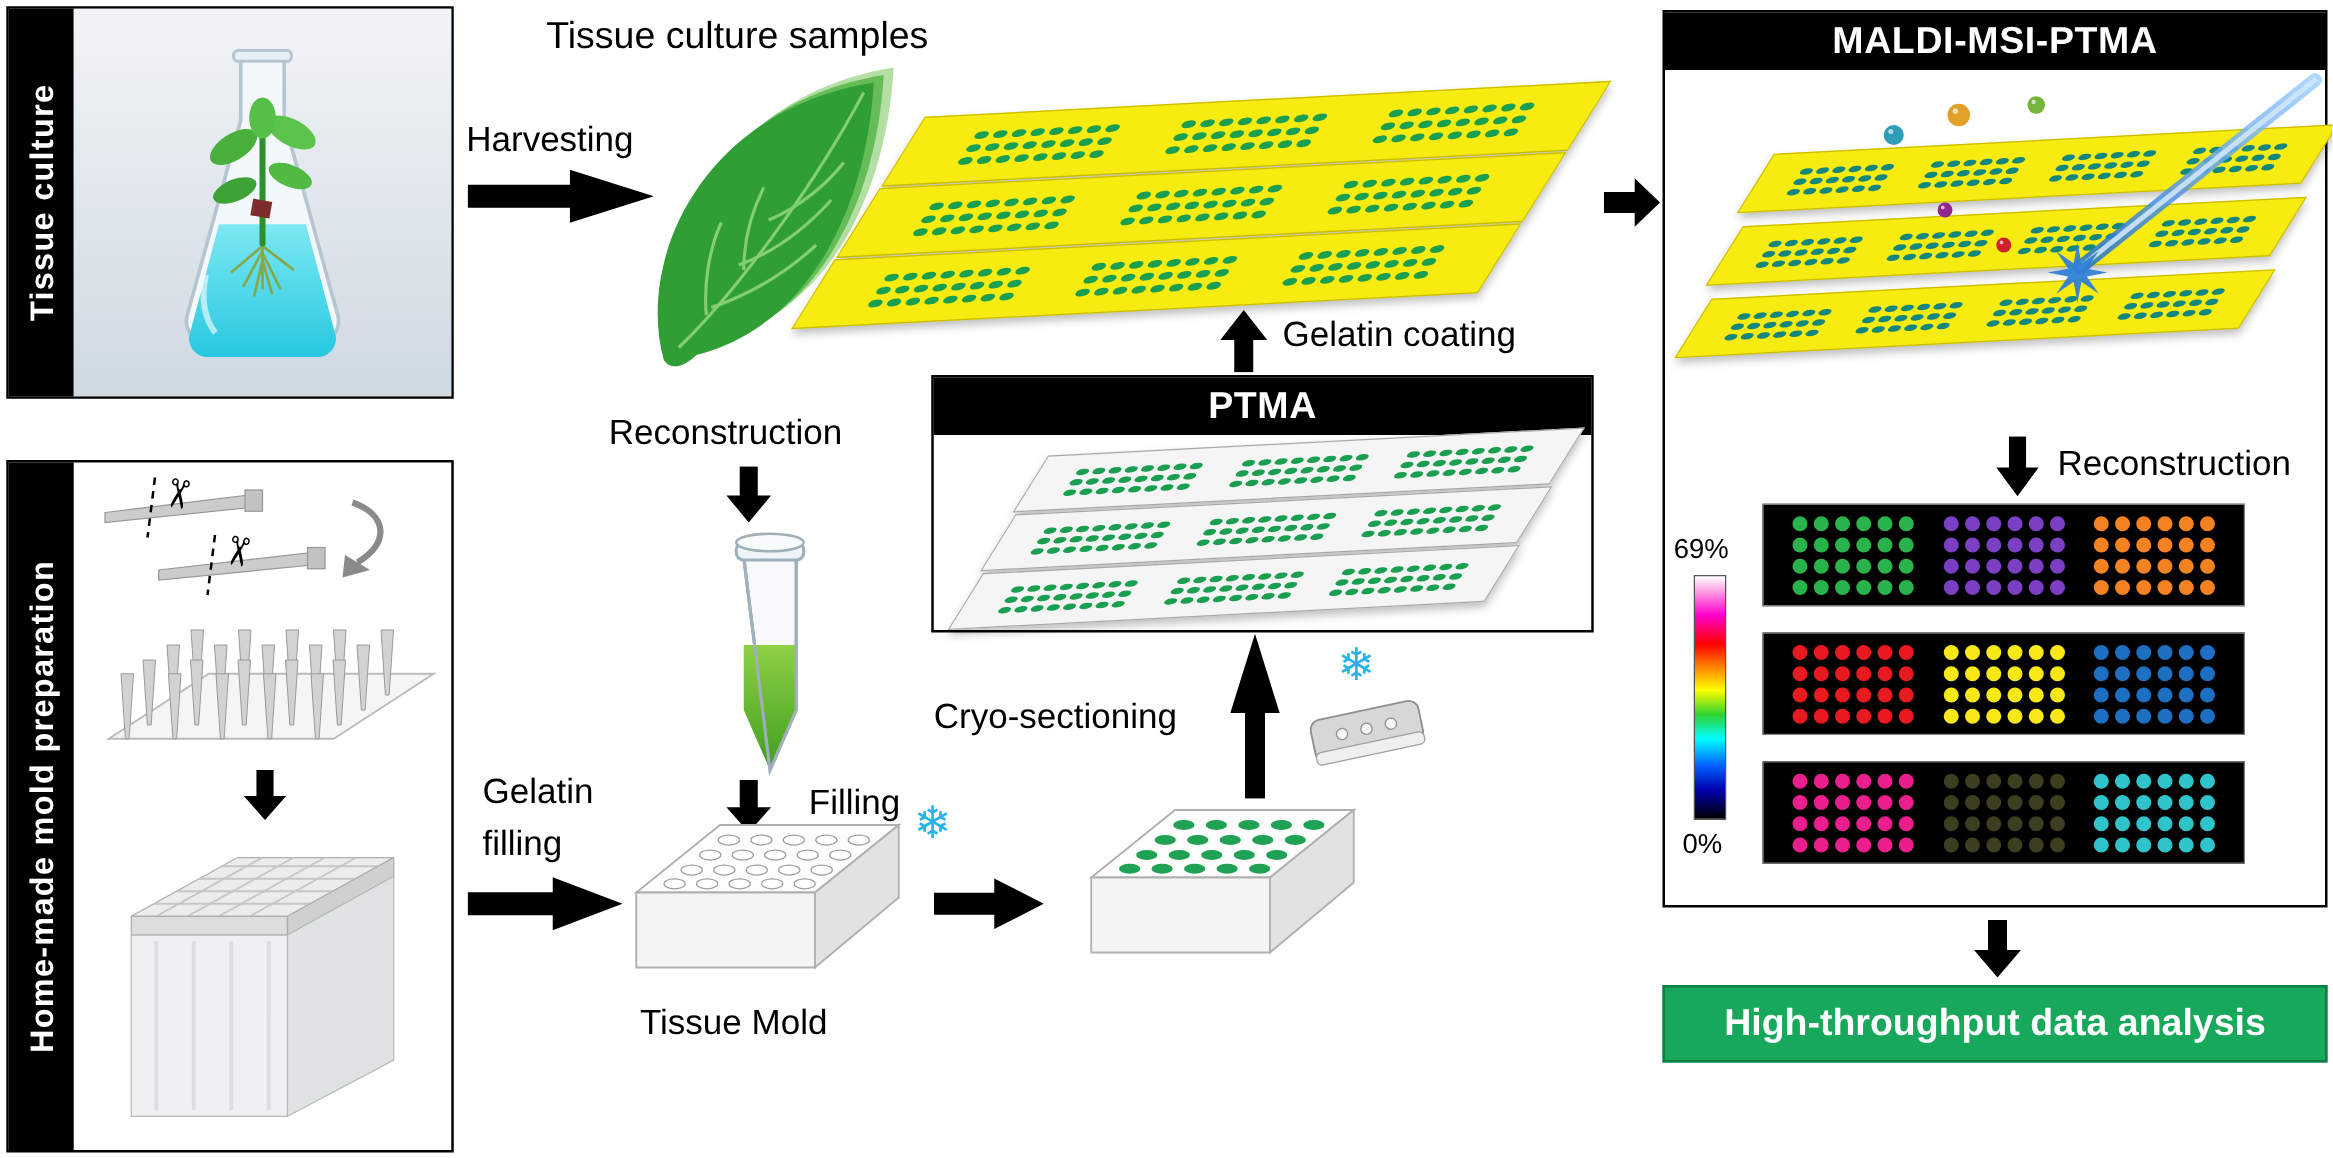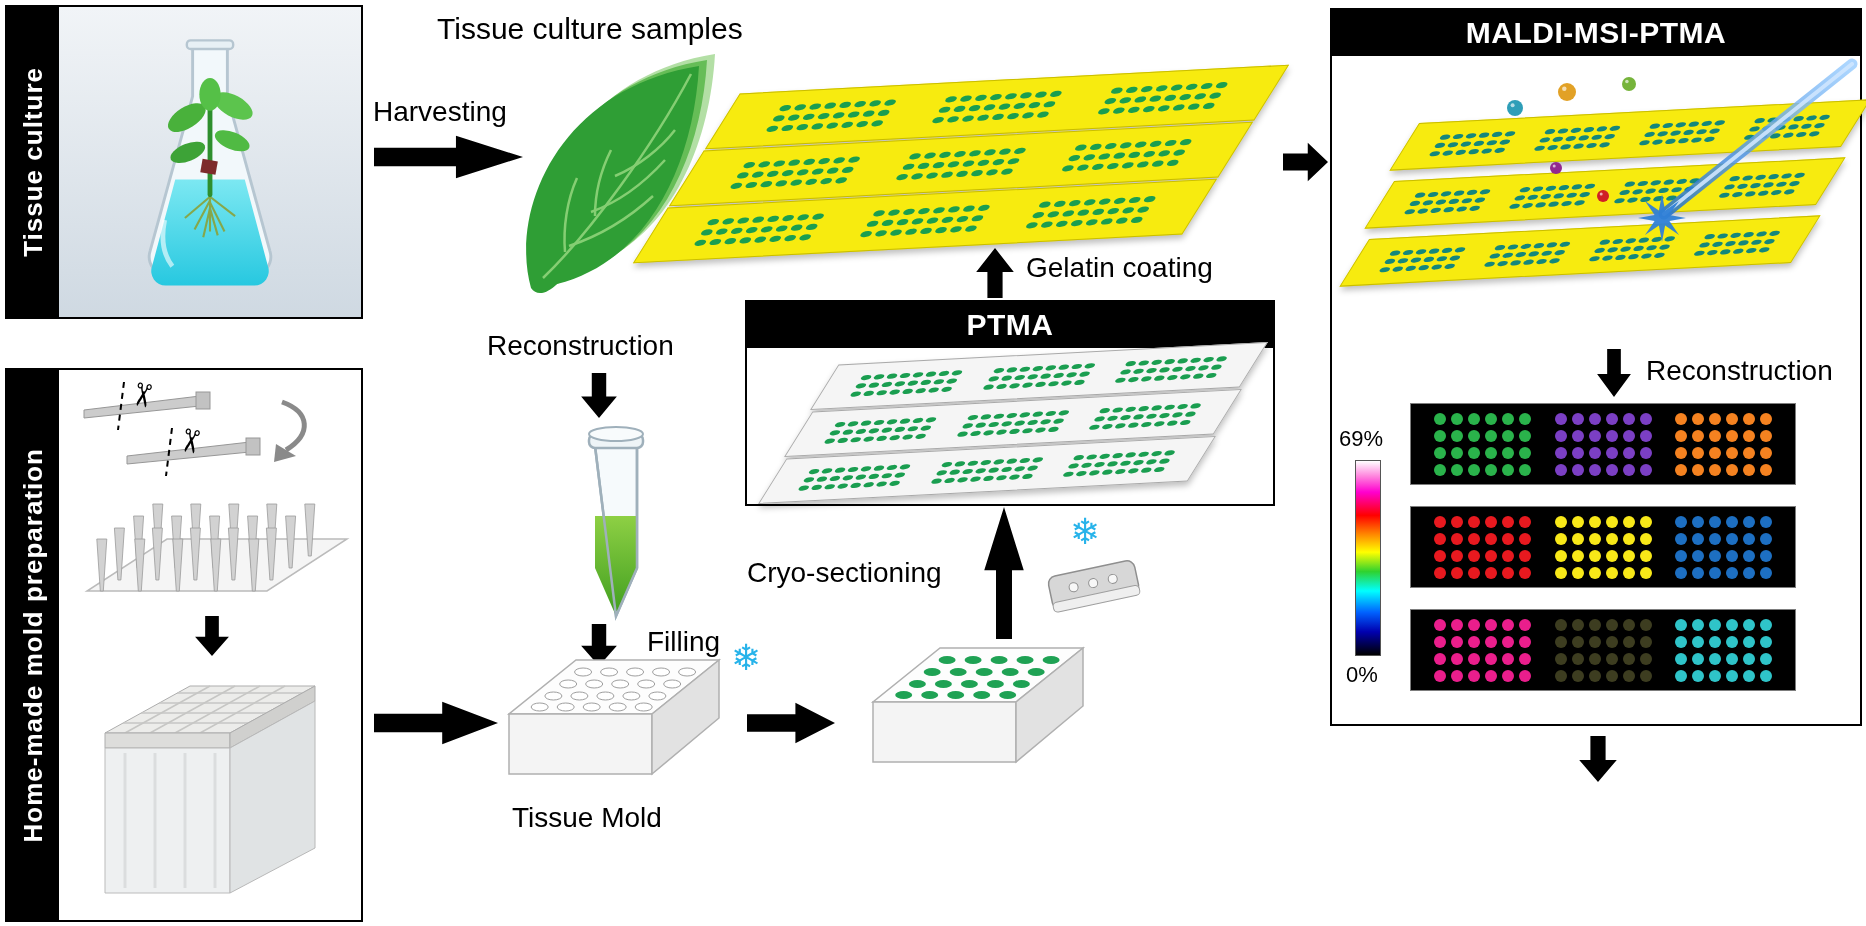--- a/index.html
+++ b/index.html
@@ -181,20 +181,24 @@
     <path d="M18,26 h42 v122 l-21,48 z" fill="#f6fafc" stroke="#9fb0bb" stroke-width="2.5"></path>
     <path d="M18,96 v52 l21,48 21,-48 v-52 z" fill="url(#tubeliq)"></path>
     <path d="M18,26 h42 v122 l-21,48 z" fill="none" stroke="#9fb0bb" stroke-width="2.5"></path>
     <rect x="12" y="14" width="54" height="14" rx="6" fill="#eef4f7" stroke="#9fb0bb" stroke-width="2.5"></rect>
     <ellipse cx="39" cy="14" rx="27" ry="7" fill="#f8fbfc" stroke="#9fb0bb" stroke-width="2"></ellipse>
   </svg>
 
   <div class="arrow down" style="left:580px;top:624px;width:38px;height:42px;"></div>
   <div class="lbl" style="left:647px;top:626px;">Filling</div>
 
+  <div class="lbl" style="left:386px;top:612px;">
+    <div style="line-height:1.5;">Gelatin</div>
+    <div style="line-height:1.5;">filling</div>
+  </div>
   <div class="arrow right" style="left:374px;top:700px;width:124px;height:46px;"></div>
 
   <svg style="position:absolute;left:497px;top:646px;" width="230" height="160" viewBox="0 0 230 160">
     <polygon points="12,68 155,68 222,14 79,14" fill="#fdfdfd" stroke="#b0b0b0" stroke-width="1.5"></polygon>
     <polygon points="12,68 155,68 155,128 12,128" fill="#f4f4f4" stroke="#b0b0b0" stroke-width="1.5"></polygon>
     <polygon points="155,68 222,14 222,72 155,128" fill="#e2e2e2" stroke="#b0b0b0" stroke-width="1.5"></polygon>
     <g id="gelatin-holes">
         <ellipse cx="86.1" cy="26" rx="8.5" ry="4" fill="#ffffff" stroke="#9e9e9e" stroke-width="1"></ellipse>
         <ellipse cx="112.1" cy="26" rx="8.5" ry="4" fill="#ffffff" stroke="#9e9e9e" stroke-width="1"></ellipse>
         <ellipse cx="138.1" cy="26" rx="8.5" ry="4" fill="#ffffff" stroke="#9e9e9e" stroke-width="1"></ellipse>
@@ -1273,14 +1277,15 @@
           <i style="width: 12px; height: 12px; background: rgb(47, 196, 201);"></i>
           <i style="width: 12px; height: 12px; background: rgb(47, 196, 201);"></i>
           <i style="width: 12px; height: 12px; background: rgb(47, 196, 201);"></i>
           <i style="width: 12px; height: 12px; background: rgb(47, 196, 201);"></i>
           <i style="width: 12px; height: 12px; background: rgb(47, 196, 201);"></i>
         </div>
       </div>
   </section>
 
   <div class="arrow down" style="left:1578px;top:736px;width:40px;height:46px;"></div>
+  <div class="banner" style="left:1330px;top:788px;width:532px;height:62px;">High-throughput data analysis</div>
 
 </div>
 
 </body></html>

